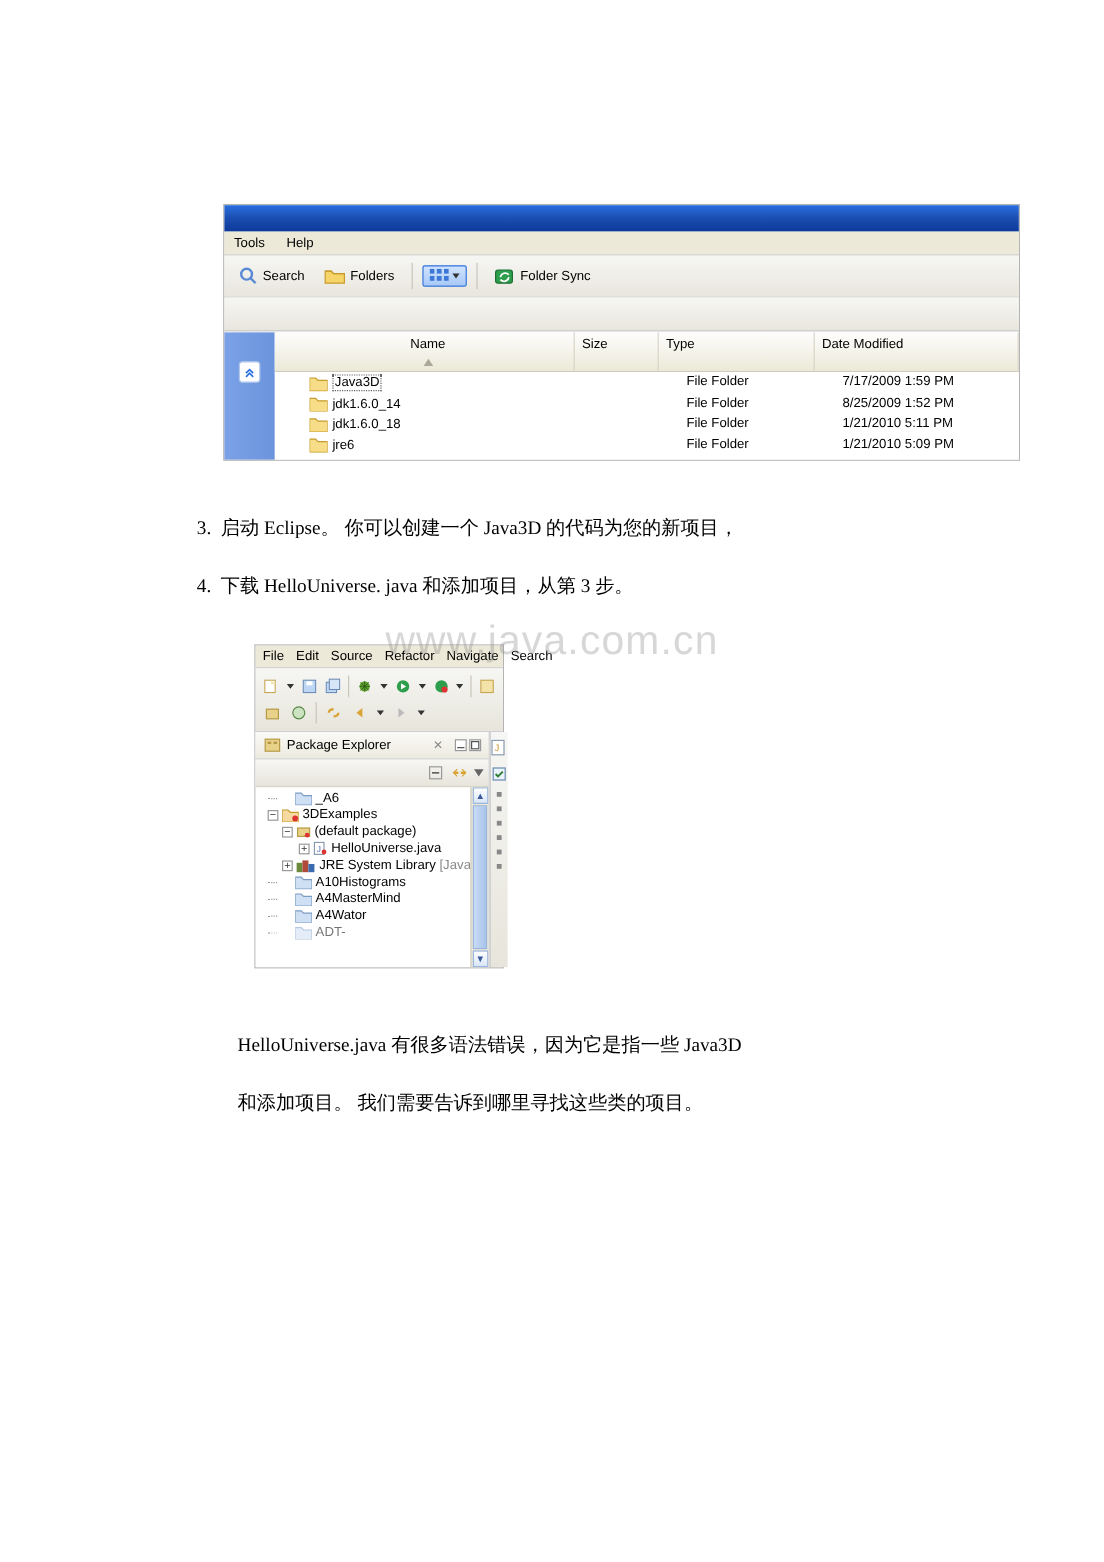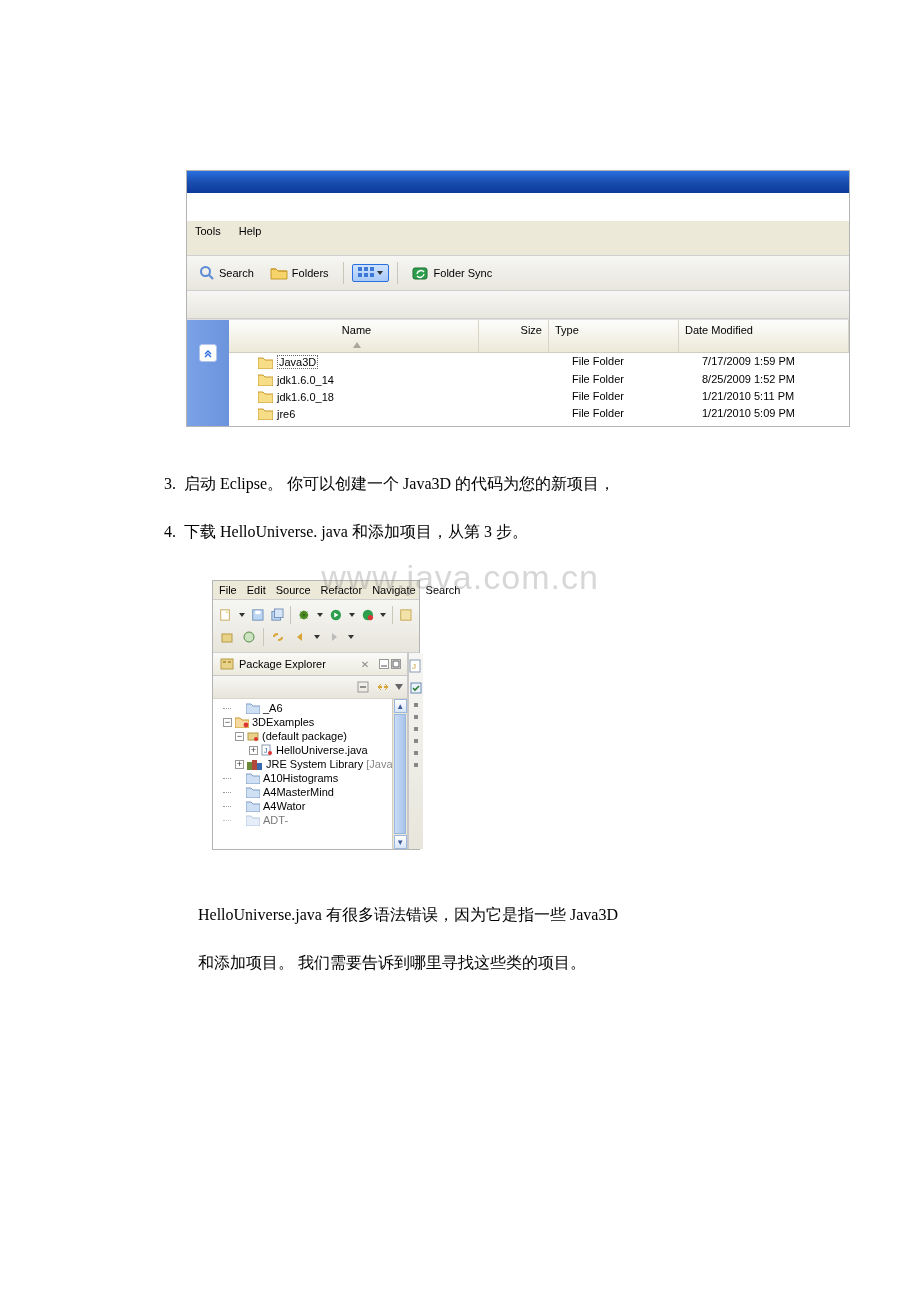--- a/index.html
+++ b/index.html
@@ -23,25 +23,24 @@
     border: 1px solid #b4b4b4;
     background: #fff;
   }
   .titlebar {
     height: 22px;
     background: linear-gradient(to bottom, #2a6fe0 0%, #1a4eb0 50%, #0c3a9a 100%);
   }
   .menubar {
     display: flex;
     gap: 18px;
-    padding: 4px 8px 18px 8px;
+    padding: 4px 8px 3px 8px;
     background: #ece9d8;
     border-bottom: 1px solid #cfcfcf;
     color: #000;
-    margin-top: 28px;
   }
   .menubar span { font-size: 11px; }
   .toolbar {
     display: flex;
     align-items: center;
     padding: 6px 6px;
     background: linear-gradient(to bottom, #f6f6f4 0%, #e8e6dd 100%);
     border-bottom: 1px solid #cfcfcf;
     gap: 4px;
   }
@@ -118,21 +117,21 @@
     background: linear-gradient(to bottom, #fdfdfc, #ece9d8);
     border-bottom: 1px solid #d0cdbf;
     font-size: 11px;
   }
   .col {
     padding: 4px 6px;
     border-right: 1px solid #d8d5c8;
     flex-direction: column;
   }
   .col-name { width: 250px; padding-left: 12px; display:flex; align-items:center; gap:6px;}
-  .col-size { width: 70px; text-align: right; }
+  .col-size { width: 70px; text-align: left; }
   .col-type { width: 130px; }
   .col-date { flex: 1; }
   .sort-arrow-icon {
     display:inline-block; width:0; height:0;
     border-left:4px solid transparent;
     border-right:4px solid transparent;
     border-bottom:6px solid #aca899;
   }
   .file-list { }
   .file-row {

